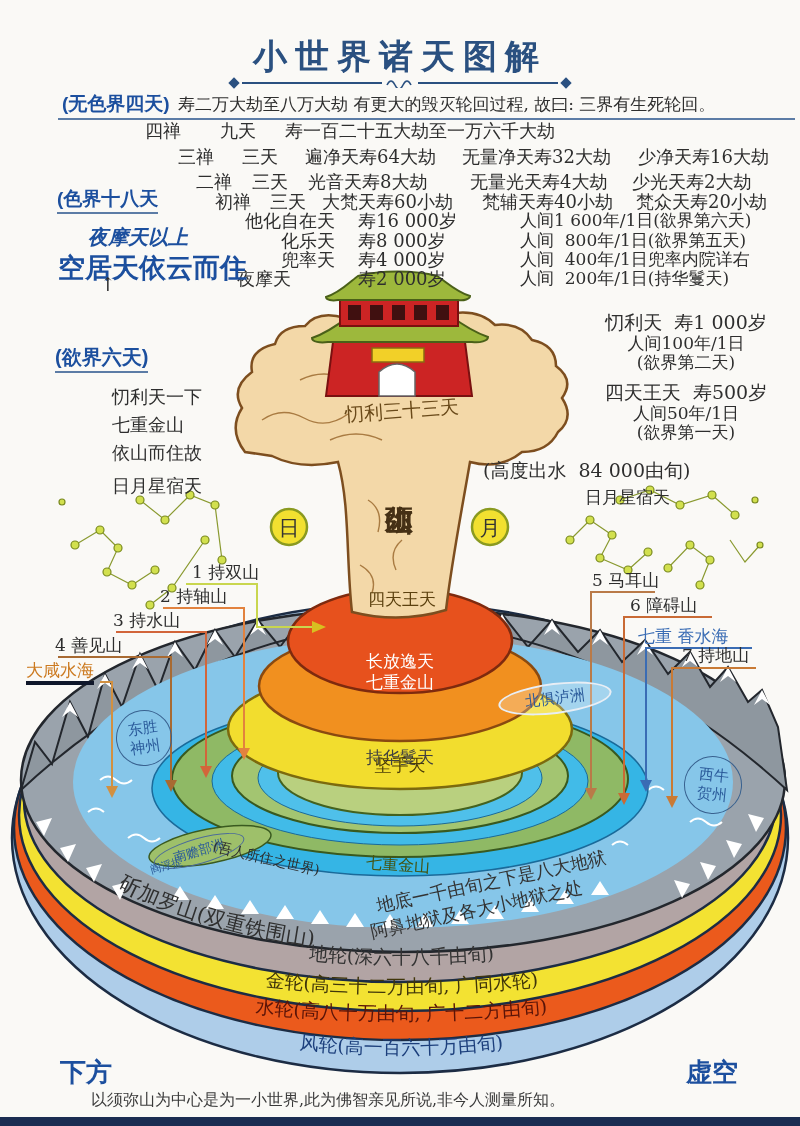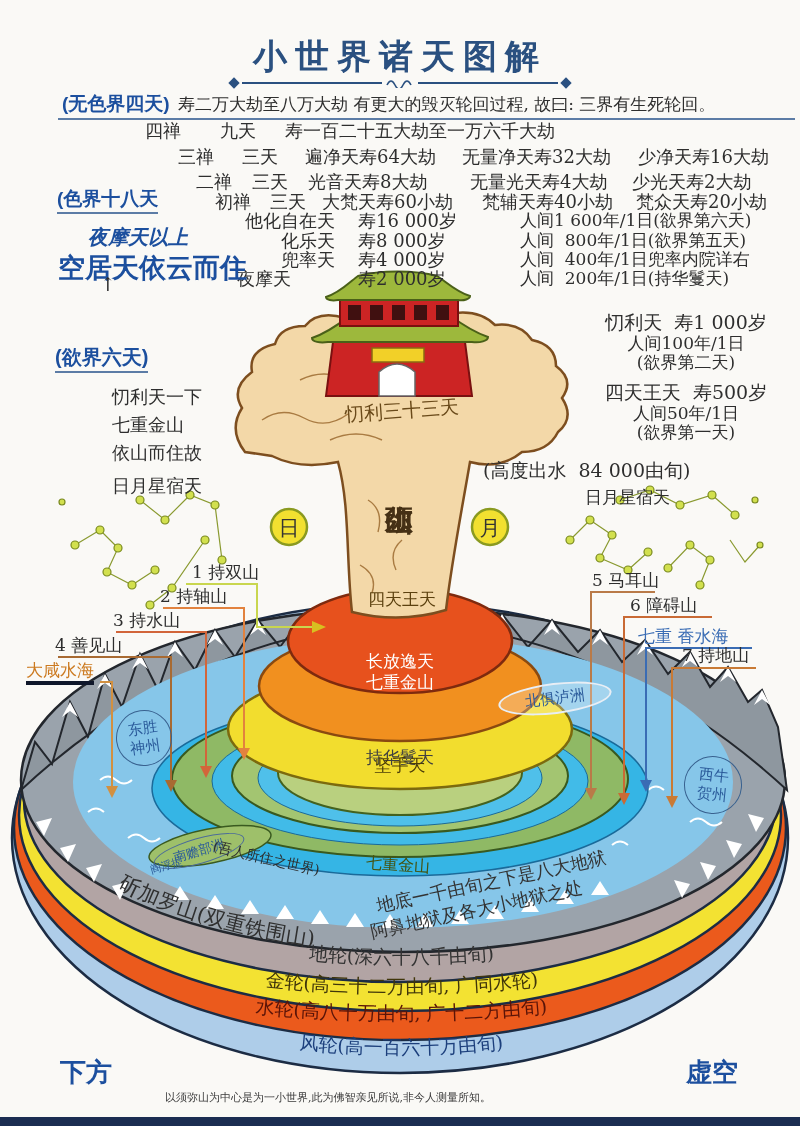--- a/index.html
+++ b/index.html
@@ -319,14 +319,14 @@
 </div>
 <div class="oval" style="left:152px;top:838px;width:92px;height:24px;border:1.5px solid #4a6a9a;transform:rotate(-16deg);font-size:13px;">
   <span>南赡部洲</span>
 </div>
 <div class="lbl" style="left:150px;top:860px;font-size:11px;color:#2a5a9a;transform:rotate(-16deg);">阎浮提</div>
 <div class="lbl" style="left:212px;top:850px;font-size:14px;transform:rotate(13deg);">(吾人所住之世界)</div>
 <div class="lbl" style="left:366px;top:856px;font-size:16px;color:#44520e;transform:rotate(4deg);">七重金山</div>
 
 <div class="lbl blue" style="left:60px;top:1058px;font-size:26px;">下方</div>
 <div class="lbl blue" style="left:686px;top:1058px;font-size:26px;">虚空</div>
-<div class="abs" style="left:0;top:1090px;width:656px;text-align:center;font-size:11px;color:#3a3a3a;font-family:'DejaVu Serif','Liberation Serif',serif;">以须弥山为中心是为一小世界,此为佛智亲见所说,非今人测量所知。</div>
+<div class="abs" style="left:0;top:1090px;width:656px;text-align:center;font-size:16px;color:#3a3a3a;font-family:'DejaVu Serif','Liberation Serif',serif;">以须弥山为中心是为一小世界,此为佛智亲见所说,非今人测量所知。</div>
 <div class="bar"></div>
 
 </body></html>

